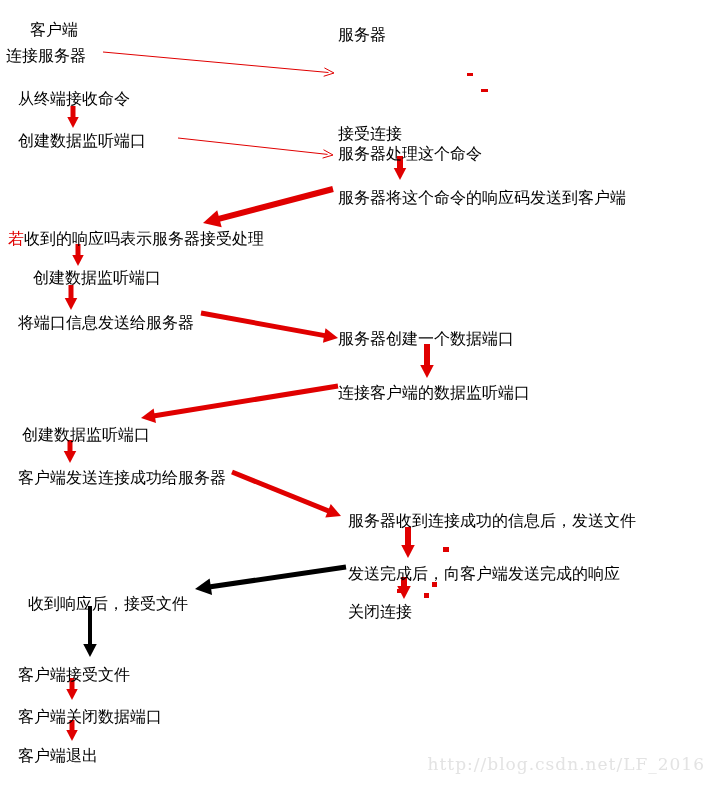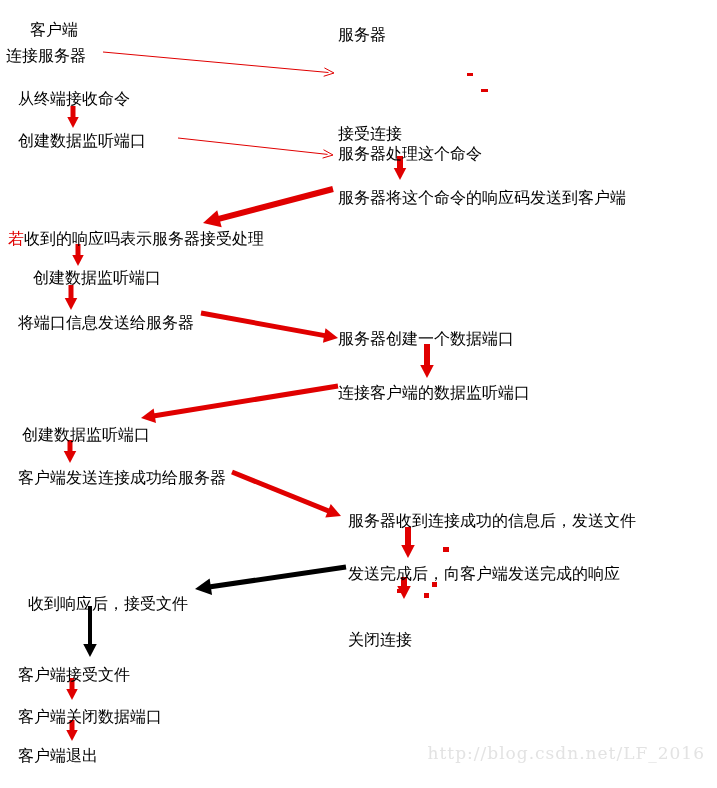--- a/index.html
+++ b/index.html
@@ -30,21 +30,21 @@
     position: absolute;
     left: 0;
     top: 0;
     width: 717px;
     height: 788px;
     pointer-events: none;
   }
   .watermark {
     position: absolute;
     right: 12px;
-    bottom: 25px;
+    bottom: 14px;
     font-family: "DejaVu Serif", "Liberation Serif", serif;
     font-size: 17px;
     color: #e3e3e3;
     letter-spacing: 1px;
     white-space: nowrap;
   }
   .dot {
     position: absolute;
     background: #e00000;
   }
@@ -148,21 +148,21 @@
     </div>
   <div id="server-column">
       <div class="node" style="left: 338px; top: 27px;">服务器</div>
       <div class="node" style="left: 338px; top: 82px; margin-top: 44px;">接受连接</div>
       <div class="node" style="left: 338px; top: 146px;">服务器处理这个命令</div>
       <div class="node" style="left: 338px; top: 190px; text-align: center;">服务器将这个命令的响应码发送到客户端</div>
       <div class="node" style="left: 338px; top: 331px;">服务器创建一个数据端口</div>
       <div class="node" style="left: 338px; top: 385px;">连接客户端的数据监听端口</div>
       <div class="node" style="left: 348px; top: 513px; text-align: center;">服务器收到连接成功的信息后，发送文件</div>
       <div class="node" style="left: 348px; top: 566px;">发送完成后，向客户端发送完成的响应</div>
-      <div class="node" style="left: 348px; top: 604px; margin-top: 28px;">关闭连接</div>
+      <div class="node" style="left: 348px; top: 604px;">关闭连接</div>
     </div>
   <div id="marks-layer">
       <div class="dot" style="left: 467px; top: 73px; width: 6px; height: 3px;"></div>
       <div class="dot" style="left: 481px; top: 89px; width: 7px; height: 3px;"></div>
       <div class="dot" style="left: 424px; top: 344px; width: 4px; height: 4px;"></div>
       <div class="dot" style="left: 443px; top: 547px; width: 6px; height: 5px;"></div>
       <div class="dot" style="left: 432px; top: 582px; width: 5px; height: 5px;"></div>
       <div class="dot" style="left: 424px; top: 593px; width: 5px; height: 5px;"></div>
       <div class="dot" style="left: 397px; top: 589px; width: 5px; height: 4px;"></div>
     </div>

